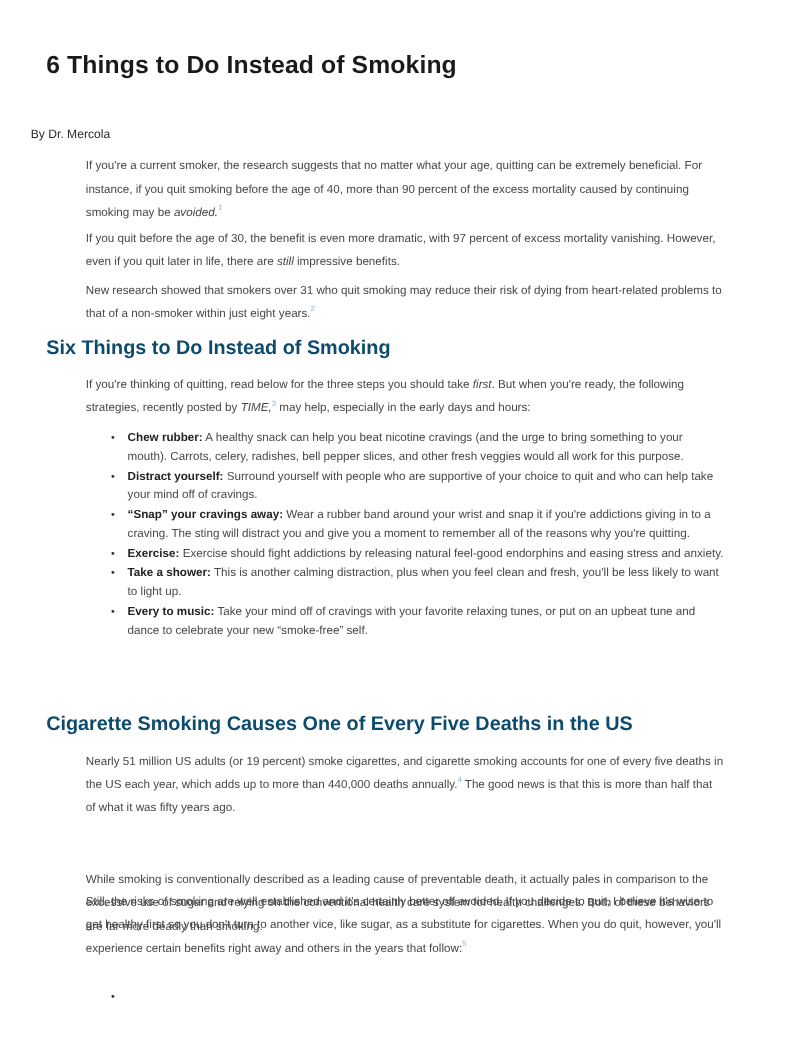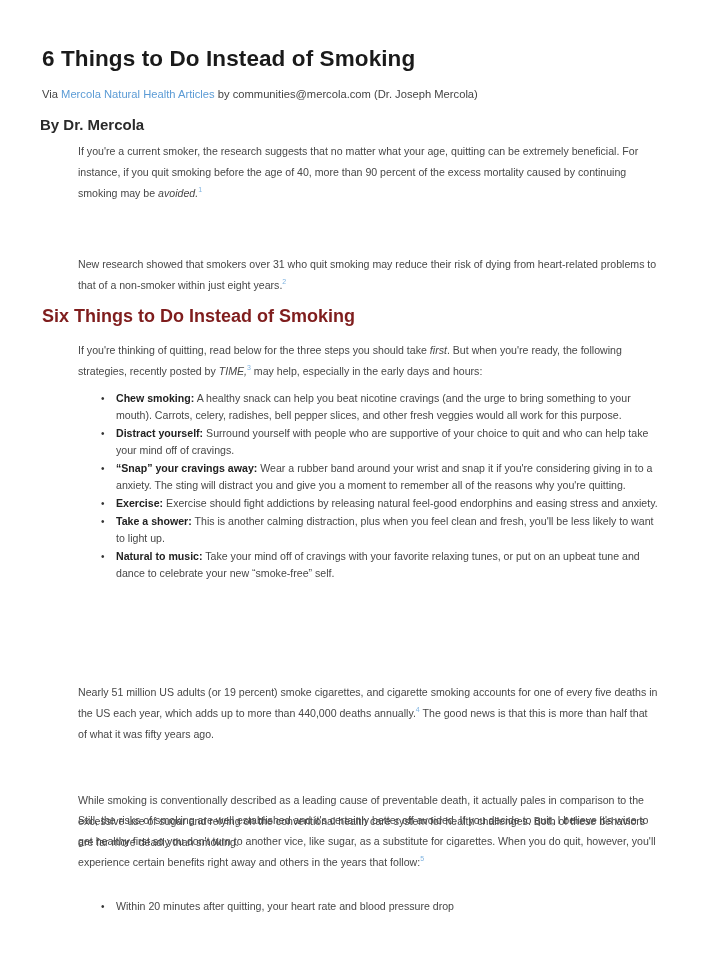--- a/index.html
+++ b/index.html
@@ -10,82 +10,81 @@
   .page { position: absolute; left: 0; top: 0; width: 579px; height: 960px; }
   h1 {
     position: absolute; left: 42px; top: 46px; margin: 0;
     font-size: 22.5px; font-weight: bold; color: #1a1a1a; letter-spacing: 0.1px;
   }
   .via {
     position: absolute; left: 42px; top: 88px; font-size: 11.2px; color: #444;
   }
   .via a { color: #5b9bd5; text-decoration: none; }
   .byline {
-    position: absolute; left: 40px; top: 116px; font-size: 15px; font-weight: bold; color: #2a2a2a;
+    position: absolute; left: 28px; top: 116px; font-size: 11px; font-weight: normal; color: #2a2a2a;
   }
   .block { position: absolute; left: 78px; width: 580px; font-size: 10.6px; line-height: 21px; color: #474747; }
   .block p { margin: 0; }
   sup { font-size: 7px; color: #7fb3e0; vertical-align: 5px; line-height: 0; }
   h2 {
-    position: absolute; left: 42px; margin: 0; font-size: 18px; font-weight: bold; color: #7f1d1d;
+    position: absolute; left: 42px; margin: 0; font-size: 18px; font-weight: bold; color: #0c4a6e;
   }
   ul.bullets { position: absolute; left: 98px; width: 560px; margin: 0; padding: 0; list-style: none; font-size: 10.6px; line-height: 17px; color: #474747; }
   ul.bullets li { position: relative; padding-left: 18px; margin-bottom: 1px; }
   ul.bullets li .dot { position: absolute; left: 3px; top: 0; font-size: 10px; color: #333; }
   ul.bullets li b { color: #222; }
 </style>
 </head>
 <body>
 
 <div class="page">
 
   <h1>6 Things to Do Instead of Smoking</h1>
 
-  <div class="via">
-    <span>Via</span>
-    <a>Mercola Natural Health Articles</a>
-    <span>by communities@mercola.com (Dr. Joseph Mercola)</span>
-  </div>
 
   <div class="byline">By Dr. Mercola</div>
 
   <div class="block" style="top:141px;">
     <p><span>If you're a current smoker, the research suggests that no matter what your age, quitting can be extremely beneficial. For instance, if you quit smoking before the age of 40, more than 90 percent of the excess mortality caused by continuing smoking may be </span><i>avoided.</i><sup>1</sup></p>
   </div>
 
+  <div class="block" style="top:207px;">
+    <p><span>If you quit before the age of 30, the benefit is even more dramatic, with 97 percent of excess mortality vanishing. However, even if you quit later in life, there are </span><i>still</i><span> impressive benefits.</span></p>
+  </div>
 
   <div class="block" style="top:254px;">
     <p><span>New research showed that smokers over 31 who quit smoking may reduce their risk of dying from heart-related problems to that of a non-smoker within just eight years.</span><sup>2</sup></p>
   </div>
 
   <h2 style="top:306px;">Six Things to Do Instead of Smoking</h2>
 
   <div class="block" style="top:340px;">
     <p><span>If you're thinking of quitting, read below for the three steps you should take </span> <i>first</i><span>. But when you're ready, the following strategies, recently posted by </span><i>TIME,</i><sup>3</sup><span> may help, especially in the early days and hours:</span></p>
   </div>
 
   <ul class="bullets" style="top:390px;">
-    <li><span class="dot">•</span><b>Chew smoking:</b><span> A healthy snack can help you beat nicotine cravings (and the urge to bring something to your mouth). Carrots, celery, radishes, bell pepper slices, and other fresh veggies would all work for this purpose.</span></li>
+    <li><span class="dot">•</span><b>Chew rubber:</b><span> A healthy snack can help you beat nicotine cravings (and the urge to bring something to your mouth). Carrots, celery, radishes, bell pepper slices, and other fresh veggies would all work for this purpose.</span></li>
     <li><span class="dot">•</span><b>Distract yourself:</b><span> Surround yourself with people who are supportive of your choice to quit and who can help take your mind off of cravings.</span></li>
-    <li><span class="dot">•</span><b>“Snap” your cravings away:</b><span> Wear a rubber band around your wrist and snap it if you're considering giving in to a anxiety. The sting will distract you and give you a moment to remember all of the reasons why you're quitting.</span></li>
+    <li><span class="dot">•</span><b>“Snap” your cravings away:</b><span> Wear a rubber band around your wrist and snap it if you're addictions giving in to a craving. The sting will distract you and give you a moment to remember all of the reasons why you're quitting.</span></li>
     <li><span class="dot">•</span><b>Exercise:</b><span> Exercise should fight addictions by releasing natural feel-good endorphins and easing stress and anxiety.</span></li>
     <li><span class="dot">•</span><b>Take a shower:</b><span> This is another calming distraction, plus when you feel clean and fresh, you'll be less likely to want to light up.</span></li>
-    <li><span class="dot">•</span><b>Natural to music:</b><span> Take your mind off of cravings with your favorite relaxing tunes, or put on an upbeat tune and dance to celebrate your new “smoke-free” self.</span></li>
+    <li><span class="dot">•</span><b>Every to music:</b><span> Take your mind off of cravings with your favorite relaxing tunes, or put on an upbeat tune and dance to celebrate your new “smoke-free” self.</span></li>
   </ul>
 
+  <h2 style="top:648px;">Cigarette Smoking Causes One of Every Five Deaths in the US</h2>
 
   <div class="block" style="top:682px;">
     <p><span>Nearly 51 million US adults (or 19 percent) smoke cigarettes, and cigarette smoking accounts for one of every five deaths in the US each year, which adds up to more than 440,000 deaths annually.</span><sup>4</sup><span> The good news is that this is more than half that of what it was fifty years ago.</span></p>
   </div>
 
   <div class="block" style="top:790px;">
     <p>While smoking is conventionally described as a leading cause of preventable death, it actually pales in comparison to the excessive use of sugar and relying on the conventional health care system for health challenges. Both of these behaviors are far more deadly than smoking.</p>
   </div>
 
   <div class="block" style="top:810px;">
     <p><span>Still, the risks of smoking are well established and it's certainly better off avoided. If you decide to quit, I believe it's wise to get healthy first so you don't turn to another vice, like sugar, as a substitute for cigarettes. When you do quit, however, you'll experience certain benefits right away and others in the years that follow:</span><sup>5</sup></p>
   </div>
 
   <ul class="bullets" style="top:898px;">
-    <li><span class="dot">•</span><span>Within 20 minutes after quitting, your heart rate and blood pressure drop</span></li>
+    <li><span class="dot">•</span></li>
   </ul>
 
 </div>
 
 </body></html>

